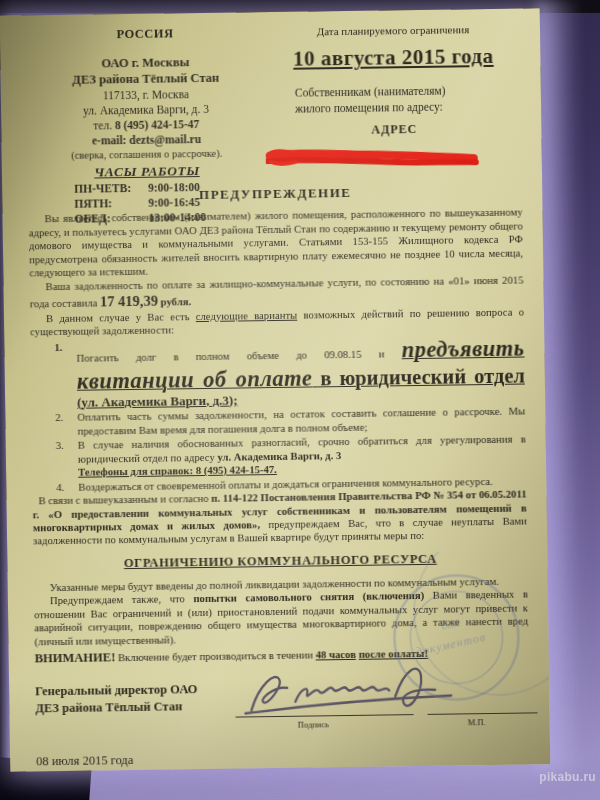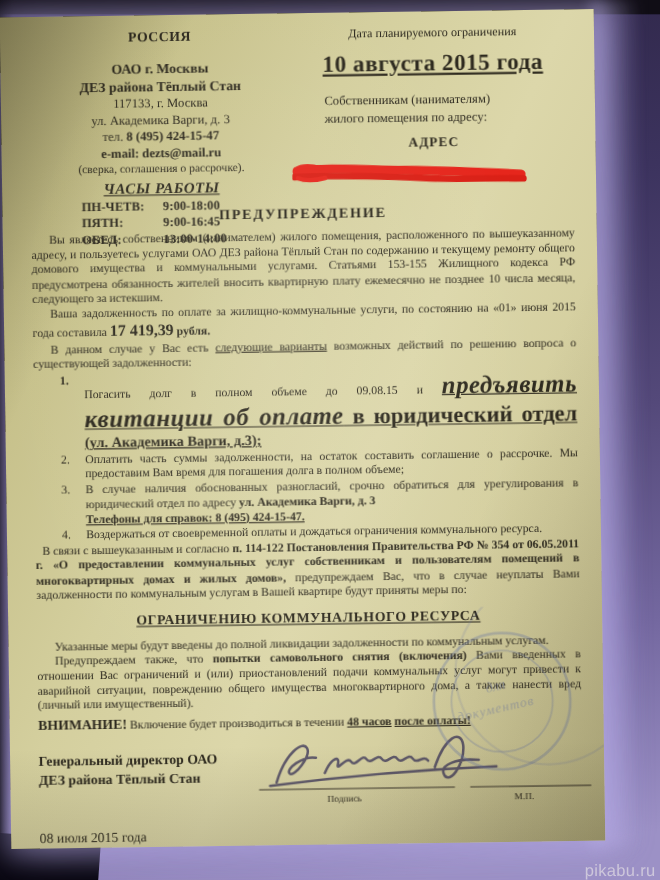--- a/index.html
+++ b/index.html
@@ -64,23 +64,23 @@
   .dir{font-weight:bold;font-size:12.5px;line-height:1.4;padding-top:10px;}
   .scrawl{position:absolute;left:200px;top:-14px;width:265px;height:66px;}
   .sline{position:absolute;border-bottom:1.4px solid #3c372c;}
   .sl1{left:200px;top:46px;width:178px;}
   .sl2{left:392px;top:46px;width:110px;}
   .scap{position:absolute;font-size:8.5px;top:50px;}
   .scap1{left:262px;}
   .scap2{left:432px;}
   .issdate{margin:9px 20px 0 26px;font-size:12.5px;}
   .stamp{position:absolute;left:360px;top:542px;width:180px;height:170px;pointer-events:none;z-index:40;}
-  .watermark{position:absolute;right:4px;bottom:0;z-index:6;
-    font-family:"Liberation Sans","DejaVu Sans",sans-serif;font-weight:normal;
-    font-size:15px;color:#d3cdde;opacity:.9;letter-spacing:.3px;}
+  .watermark{position:absolute;right:4px;bottom:16px;z-index:6;
+    font-family:"Liberation Sans","DejaVu Sans",sans-serif;font-weight:bold;
+    font-size:12px;color:#d3cdde;opacity:.9;letter-spacing:.3px;}
 </style>
 </head>
 <body>
 
 <div class="photo">
   <div class="bg-top"></div>
   <div class="bg-left"></div>
   <div class="glowband"></div>
   <div class="corner-bl"></div>
 

